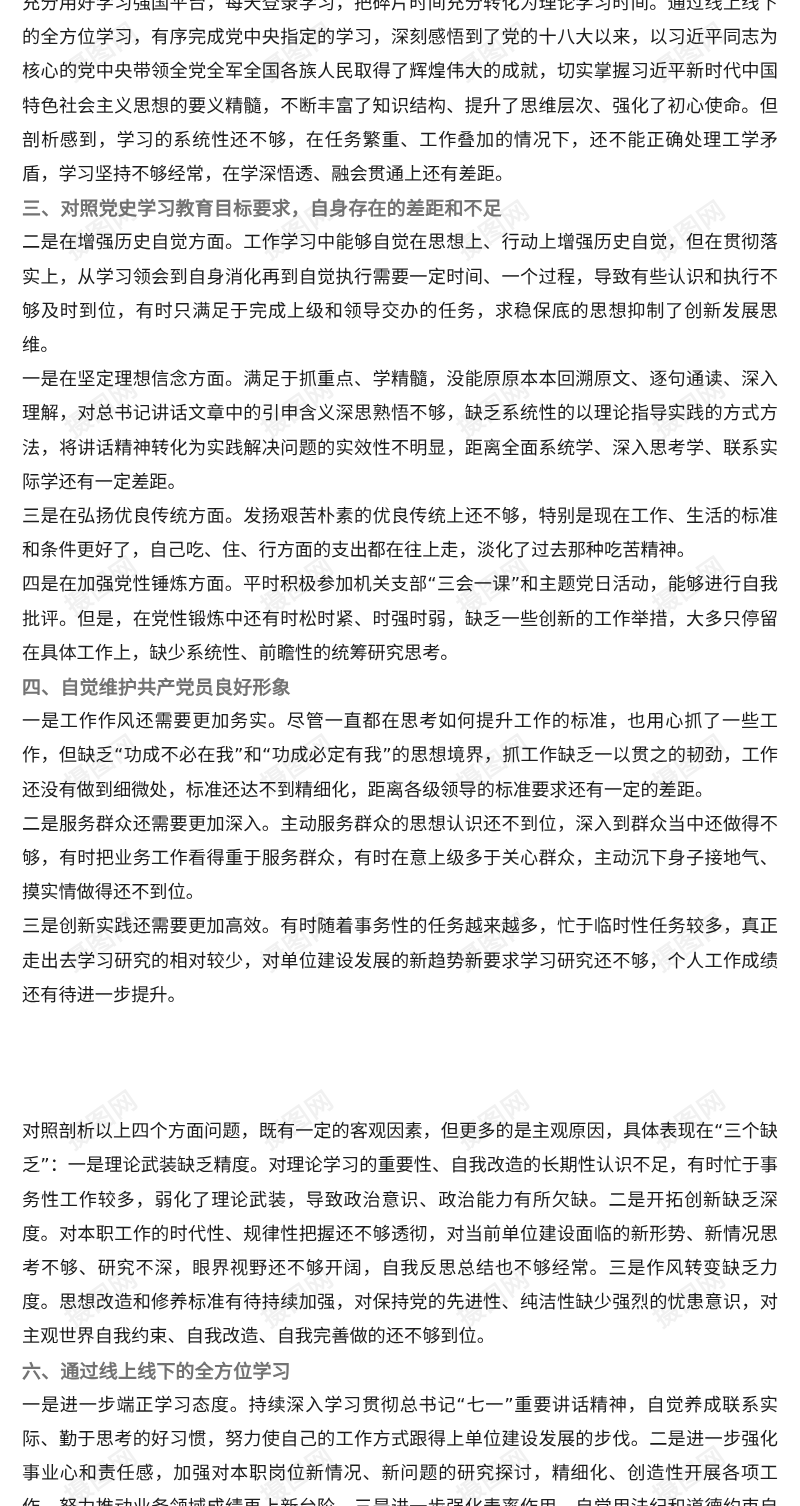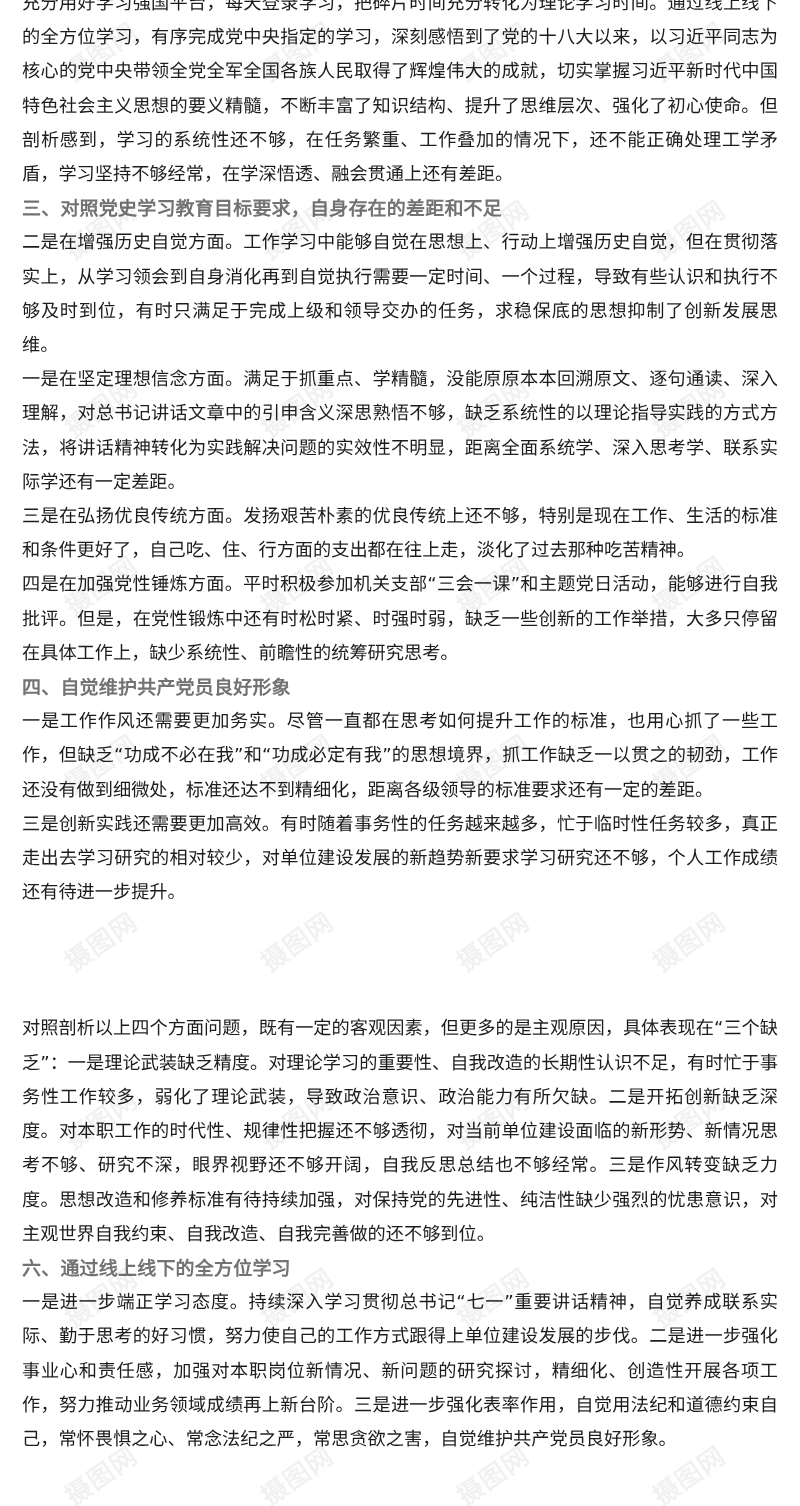--- a/index.html
+++ b/index.html
@@ -119,20 +119,21 @@
 
   <div id="doc">
       <p class="para">充分用好学习强国平台，每天登录学习，把碎片时间充分转化为理论学习时间。通过线上线下的全方位学习，有序完成党中央指定的学习，深刻感悟到了党的十八大以来，以习近平同志为核心的党中央带领全党全军全国各族人民取得了辉煌伟大的成就，切实掌握习近平新时代中国特色社会主义思想的要义精髓，不断丰富了知识结构、提升了思维层次、强化了初心使命。但剖析感到，学习的系统性还不够，在任务繁重、工作叠加的情况下，还不能正确处理工学矛盾，学习坚持不够经常，在学深悟透、融会贯通上还有差距。</p>
       <h2 class="heading">三、对照党史学习教育目标要求，自身存在的差距和不足</h2>
       <p class="para">二是在增强历史自觉方面。工作学习中能够自觉在思想上、行动上增强历史自觉，但在贯彻落实上，从学习领会到自身消化再到自觉执行需要一定时间、一个过程，导致有些认识和执行不够及时到位，有时只满足于完成上级和领导交办的任务，求稳保底的思想抑制了创新发展思维。</p>
       <p class="para">一是在坚定理想信念方面。满足于抓重点、学精髓，没能原原本本回溯原文、逐句通读、深入理解，对总书记讲话文章中的引申含义深思熟悟不够，缺乏系统性的以理论指导实践的方式方法，将讲话精神转化为实践解决问题的实效性不明显，距离全面系统学、深入思考学、联系实际学还有一定差距。</p>
       <p class="para">三是在弘扬优良传统方面。发扬艰苦朴素的优良传统上还不够，特别是现在工作、生活的标准和条件更好了，自己吃、住、行方面的支出都在往上走，淡化了过去那种吃苦精神。</p>
       <p class="para">四是在加强党性锤炼方面。平时积极参加机关支部“三会一课”和主题党日活动，能够进行自我批评。但是，在党性锻炼中还有时松时紧、时强时弱，缺乏一些创新的工作举措，大多只停留在具体工作上，缺少系统性、前瞻性的统筹研究思考。</p>
       <h2 class="heading">四、自觉维护共产党员良好形象</h2>
       <p class="para">一是工作作风还需要更加务实。尽管一直都在思考如何提升工作的标准，也用心抓了一些工作，但缺乏“功成不必在我”和“功成必定有我”的思想境界，抓工作缺乏一以贯之的韧劲，工作还没有做到细微处，标准还达不到精细化，距离各级领导的标准要求还有一定的差距。</p>
+      <p class="para">二是服务群众还需要更加深入。主动服务群众的思想认识还不到位，深入到群众当中还做得不够，有时把业务工作看得重于服务群众，有时在意上级多于关心群众，主动沉下身子接地气、摸实情做得还不到位。</p>
       <p class="para">三是创新实践还需要更加高效。有时随着事务性的任务越来越多，忙于临时性任务较多，真正走出去学习研究的相对较少，对单位建设发展的新趋势新要求学习研究还不够，个人工作成绩还有待进一步提升。</p>
       <div class="gap-block"></div>
       <p class="para">对照剖析以上四个方面问题，既有一定的客观因素，但更多的是主观原因，具体表现在“三个缺乏”：一是理论武装缺乏精度。对理论学习的重要性、自我改造的长期性认识不足，有时忙于事务性工作较多，弱化了理论武装，导致政治意识、政治能力有所欠缺。二是开拓创新缺乏深度。对本职工作的时代性、规律性把握还不够透彻，对当前单位建设面临的新形势、新情况思考不够、研究不深，眼界视野还不够开阔，自我反思总结也不够经常。三是作风转变缺乏力度。思想改造和修养标准有待持续加强，对保持党的先进性、纯洁性缺少强烈的忧患意识，对主观世界自我约束、自我改造、自我完善做的还不够到位。</p>
       <h2 class="heading">六、通过线上线下的全方位学习</h2>
       <p class="para">一是进一步端正学习态度。持续深入学习贯彻总书记“七一”重要讲话精神，自觉养成联系实际、勤于思考的好习惯，努力使自己的工作方式跟得上单位建设发展的步伐。二是进一步强化事业心和责任感，加强对本职岗位新情况、新问题的研究探讨，精细化、创造性开展各项工作，努力推动业务领域成绩再上新台阶。三是进一步强化表率作用，自觉用法纪和道德约束自己，常怀畏惧之心、常念法纪之严，常思贪欲之害，自觉维护共产党员良好形象。</p>
     </div>
 
 </div>
 
 </body></html>

